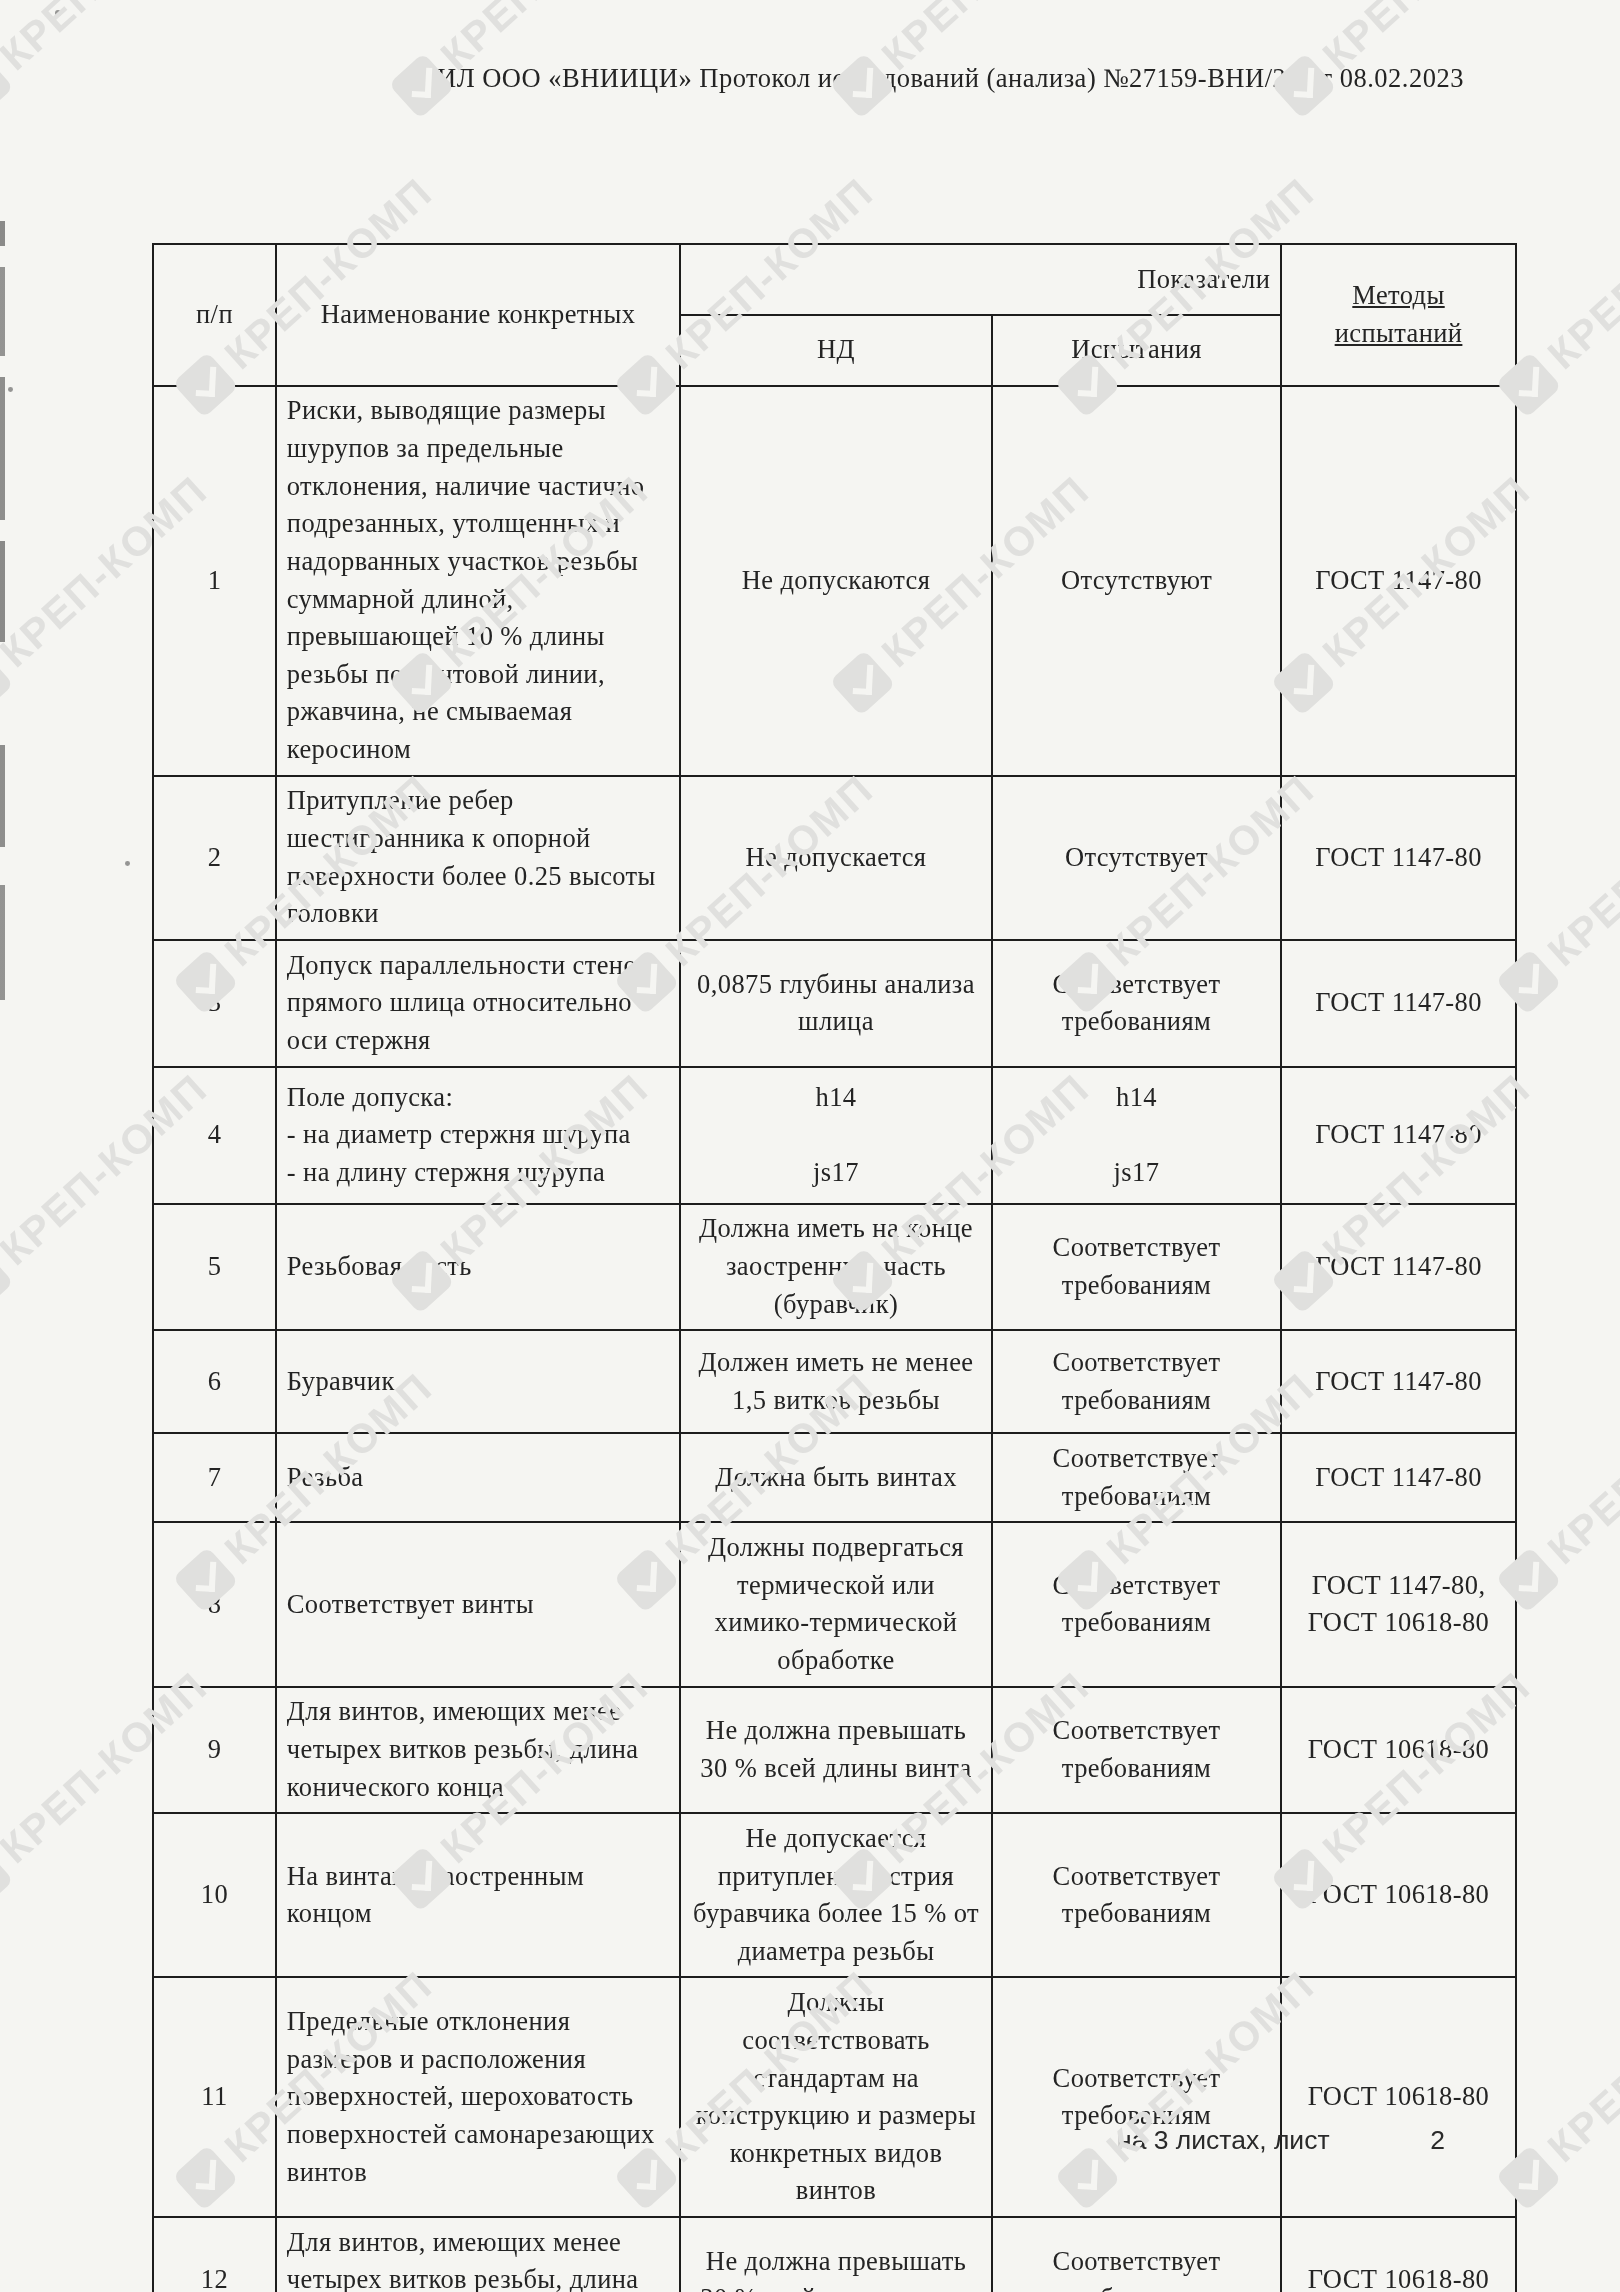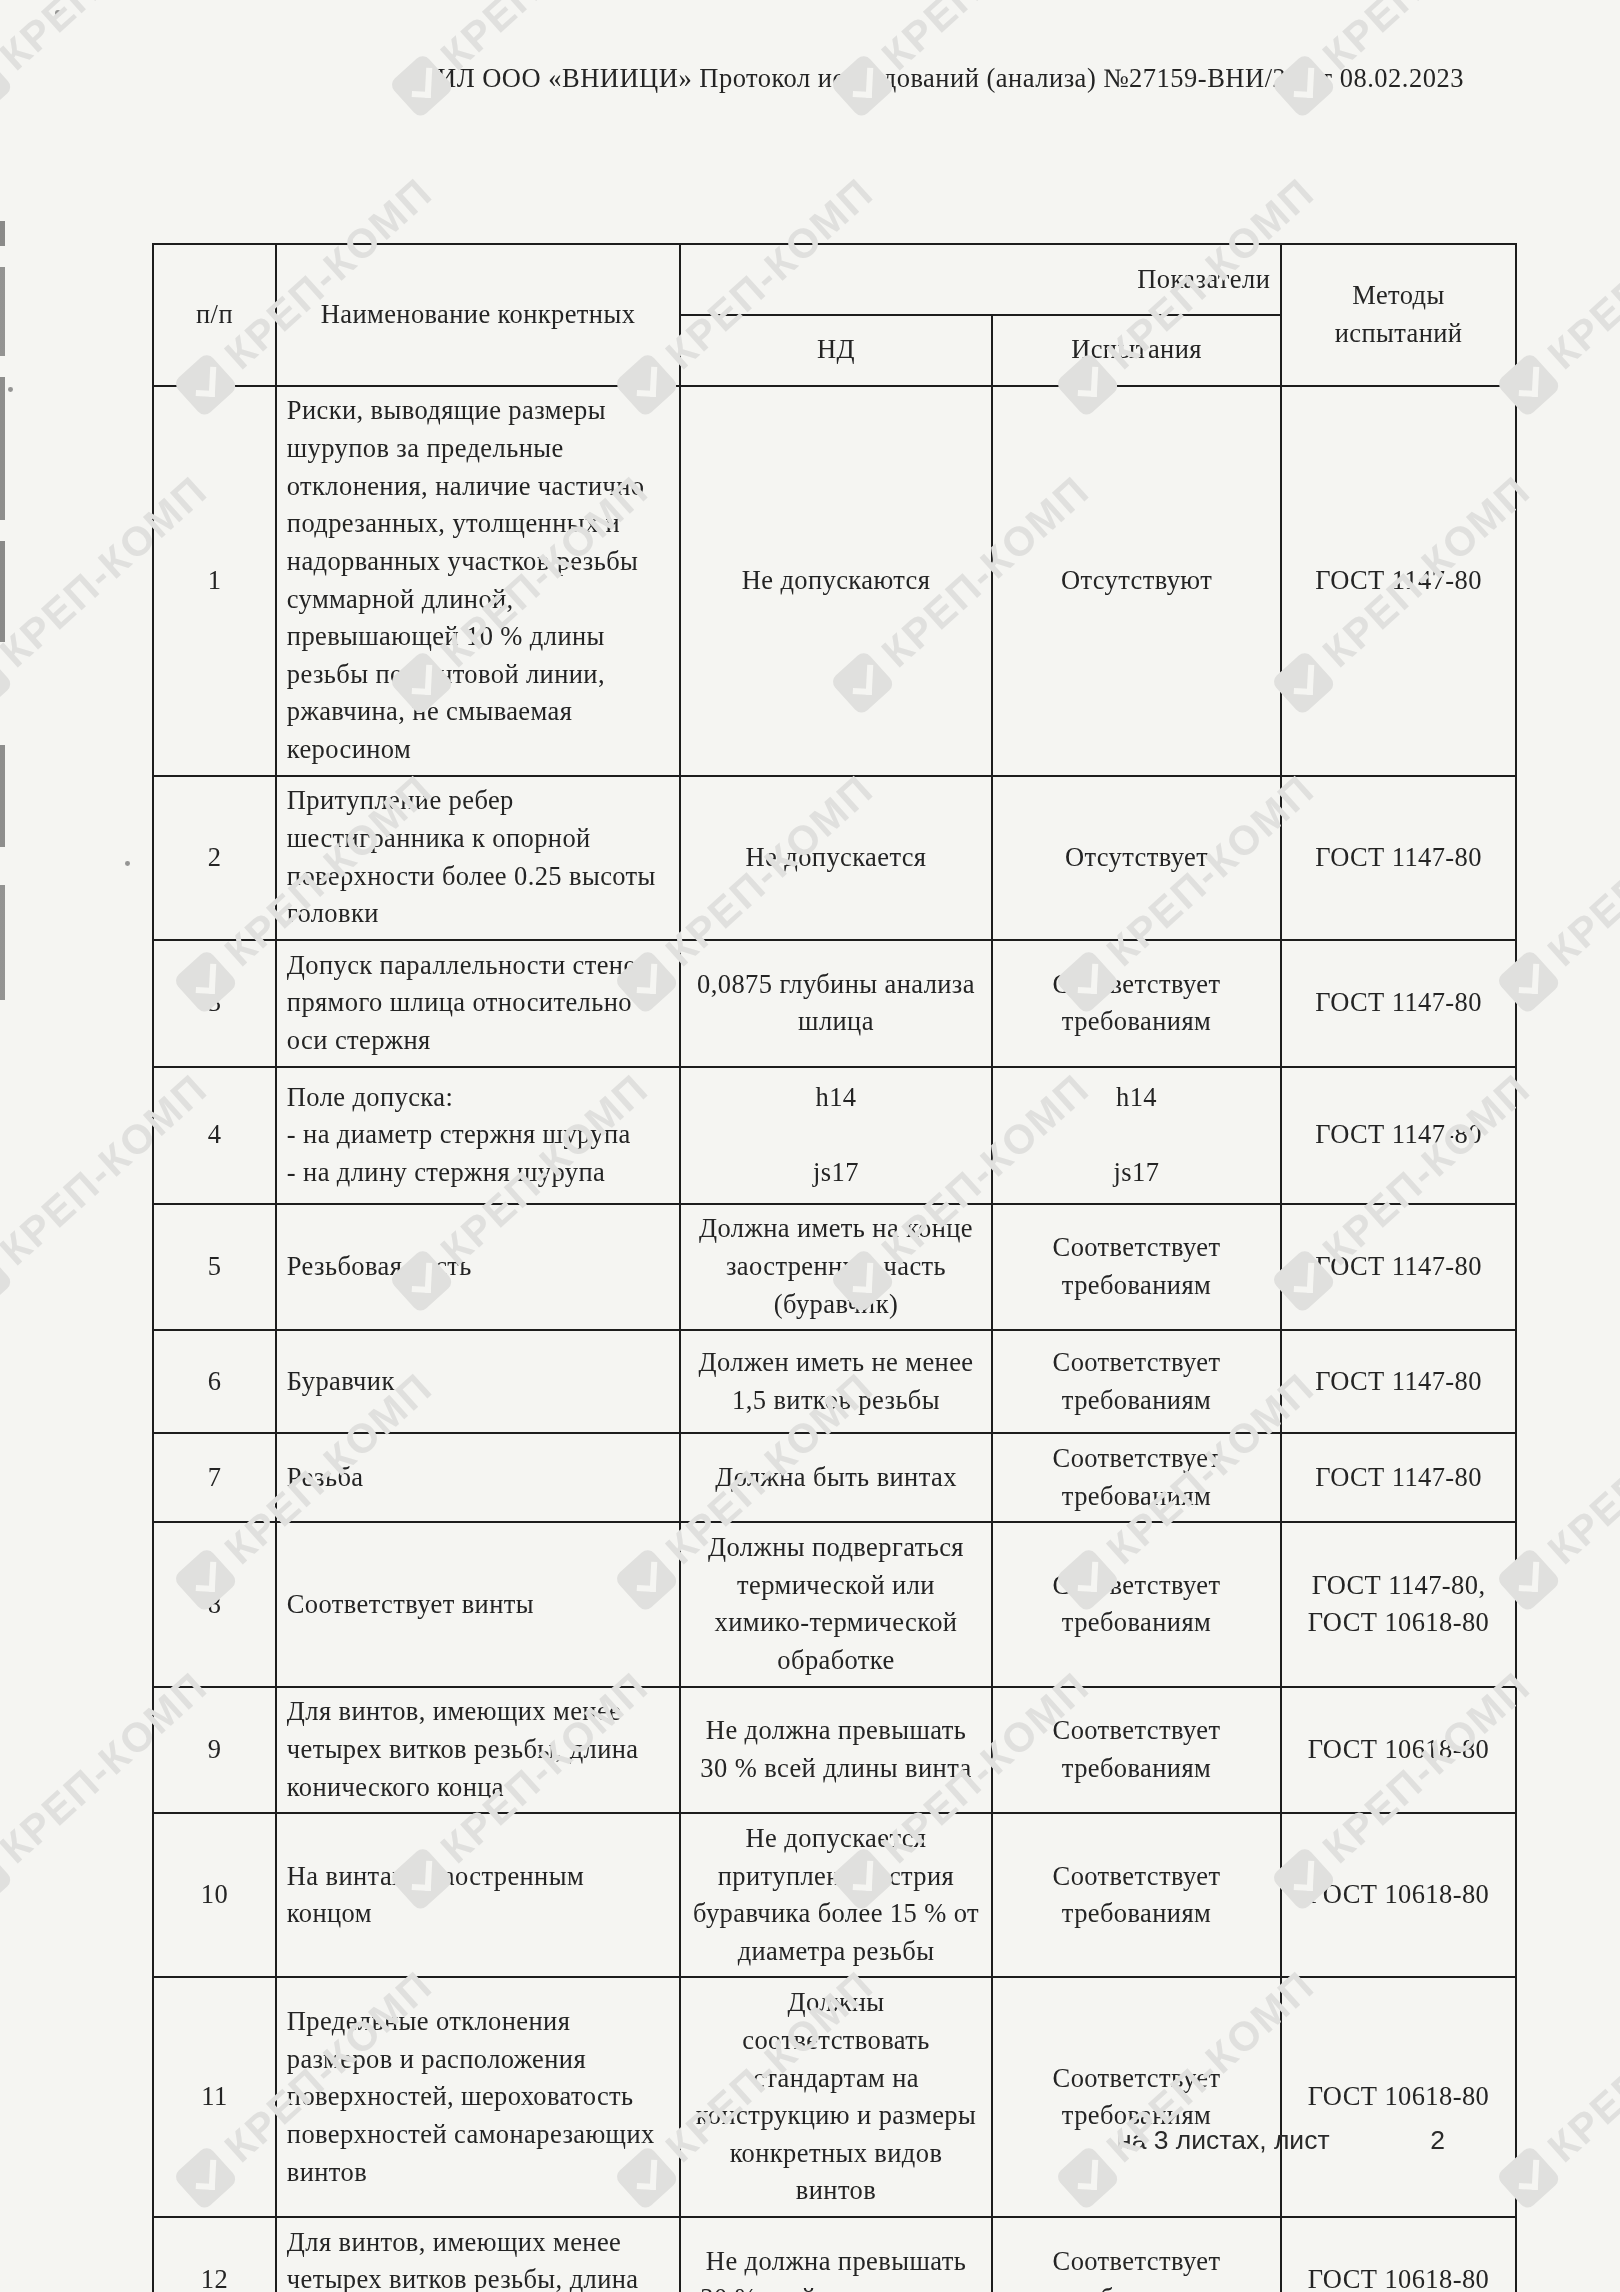--- a/index.html
+++ b/index.html
@@ -55,21 +55,21 @@
     border:2px solid #1d1d1d;
     padding:5.9px 9.8px;
     vertical-align:middle;
     font-weight:400;
     background:transparent;
   }
   table.main-table{border:2.9px solid #141414;}
   th.c-ind{height:57px;text-align:right;}
   thead tr.sub th{height:57px;text-align:center;}
   th.c-num,th.c-name,th.c-methods{text-align:center;}
-  th.c-methods{padding:0 41px;}
+  th.c-methods{padding:0 41px;text-decoration:underline;}
   td.cell-num{text-align:center;}
   td.cell-name{text-align:left;padding-left:13.7px;white-space:pre-line;}
   td.cell-nd,td.cell-test,td.cell-methods{text-align:center;white-space:pre-line;}
 
   
   .doc-footer{
     position:absolute;top:2125px;left:1117px;width:328px;
     display:flex;justify-content:space-between;align-items:baseline;
     font-family:"Liberation Sans", sans-serif;font-size:26.5px;color:#2a2a2a;z-index:2;
   }

